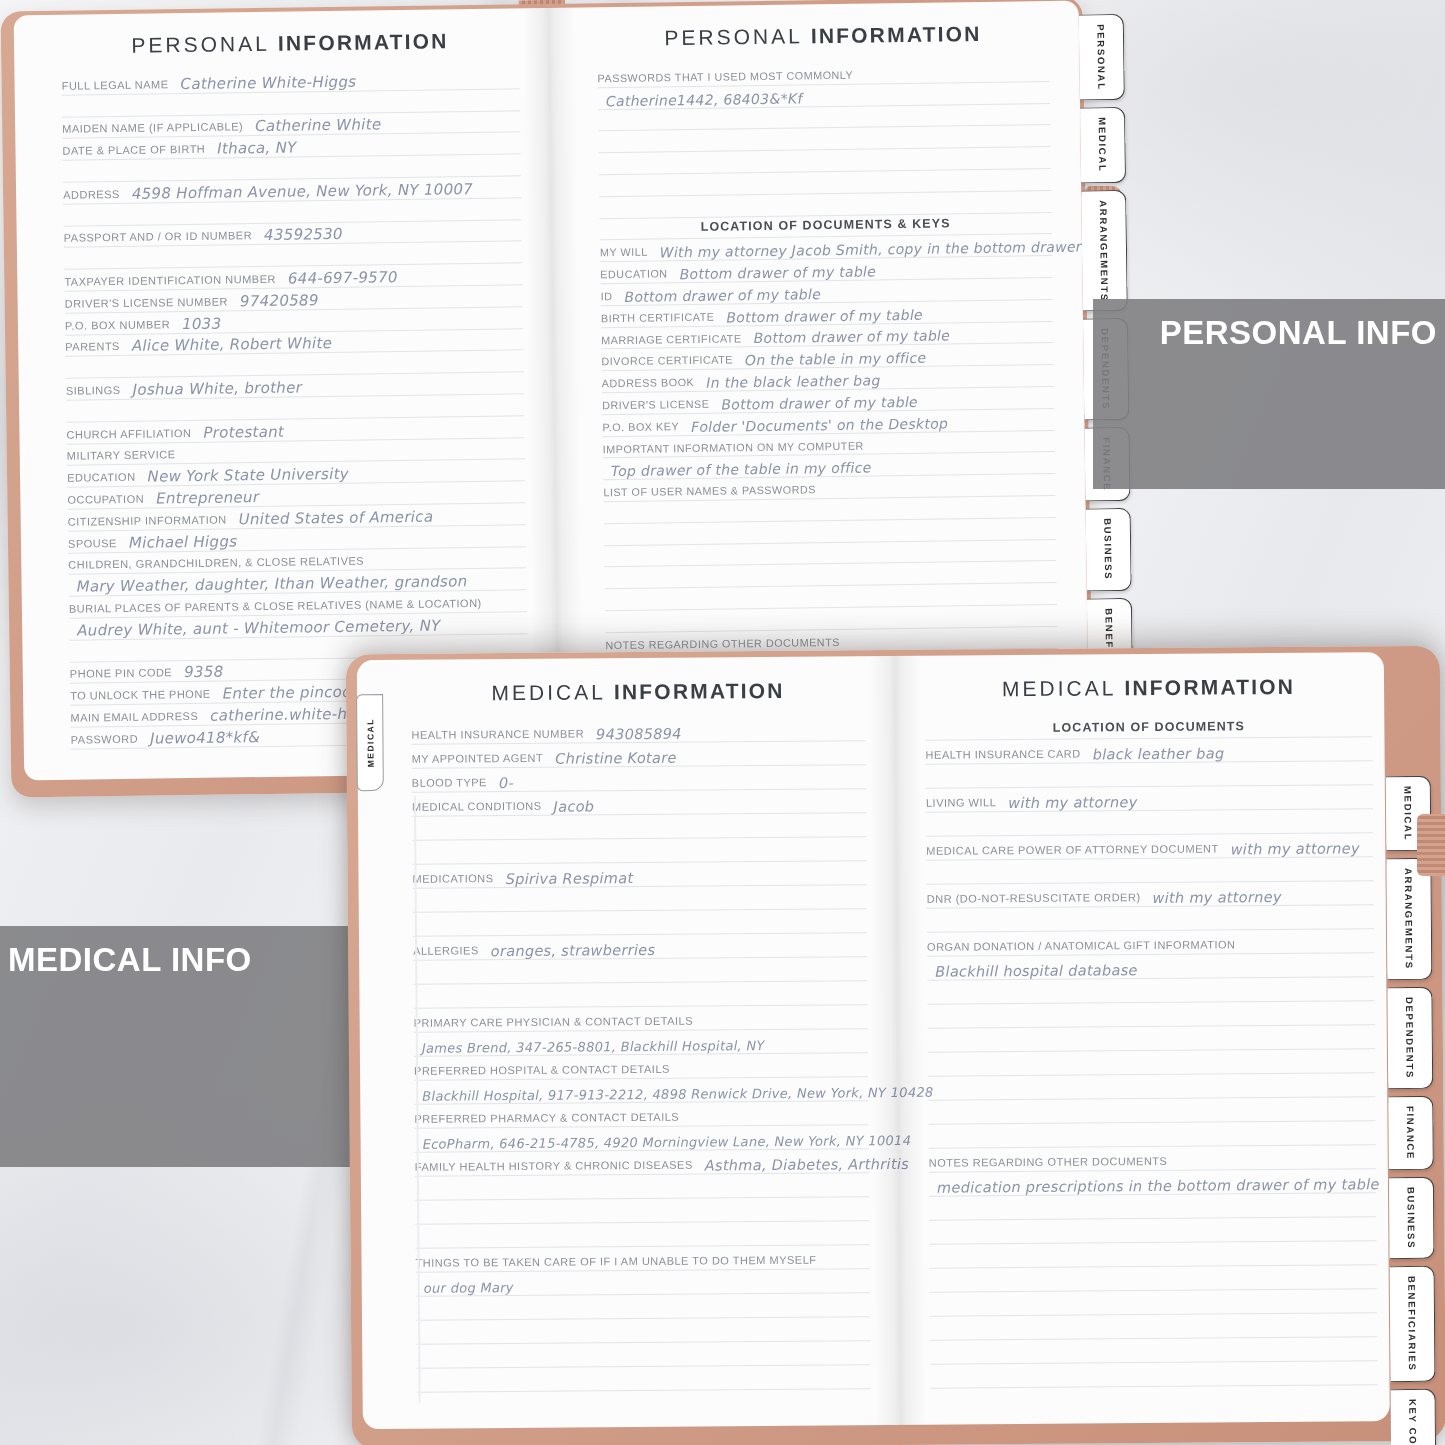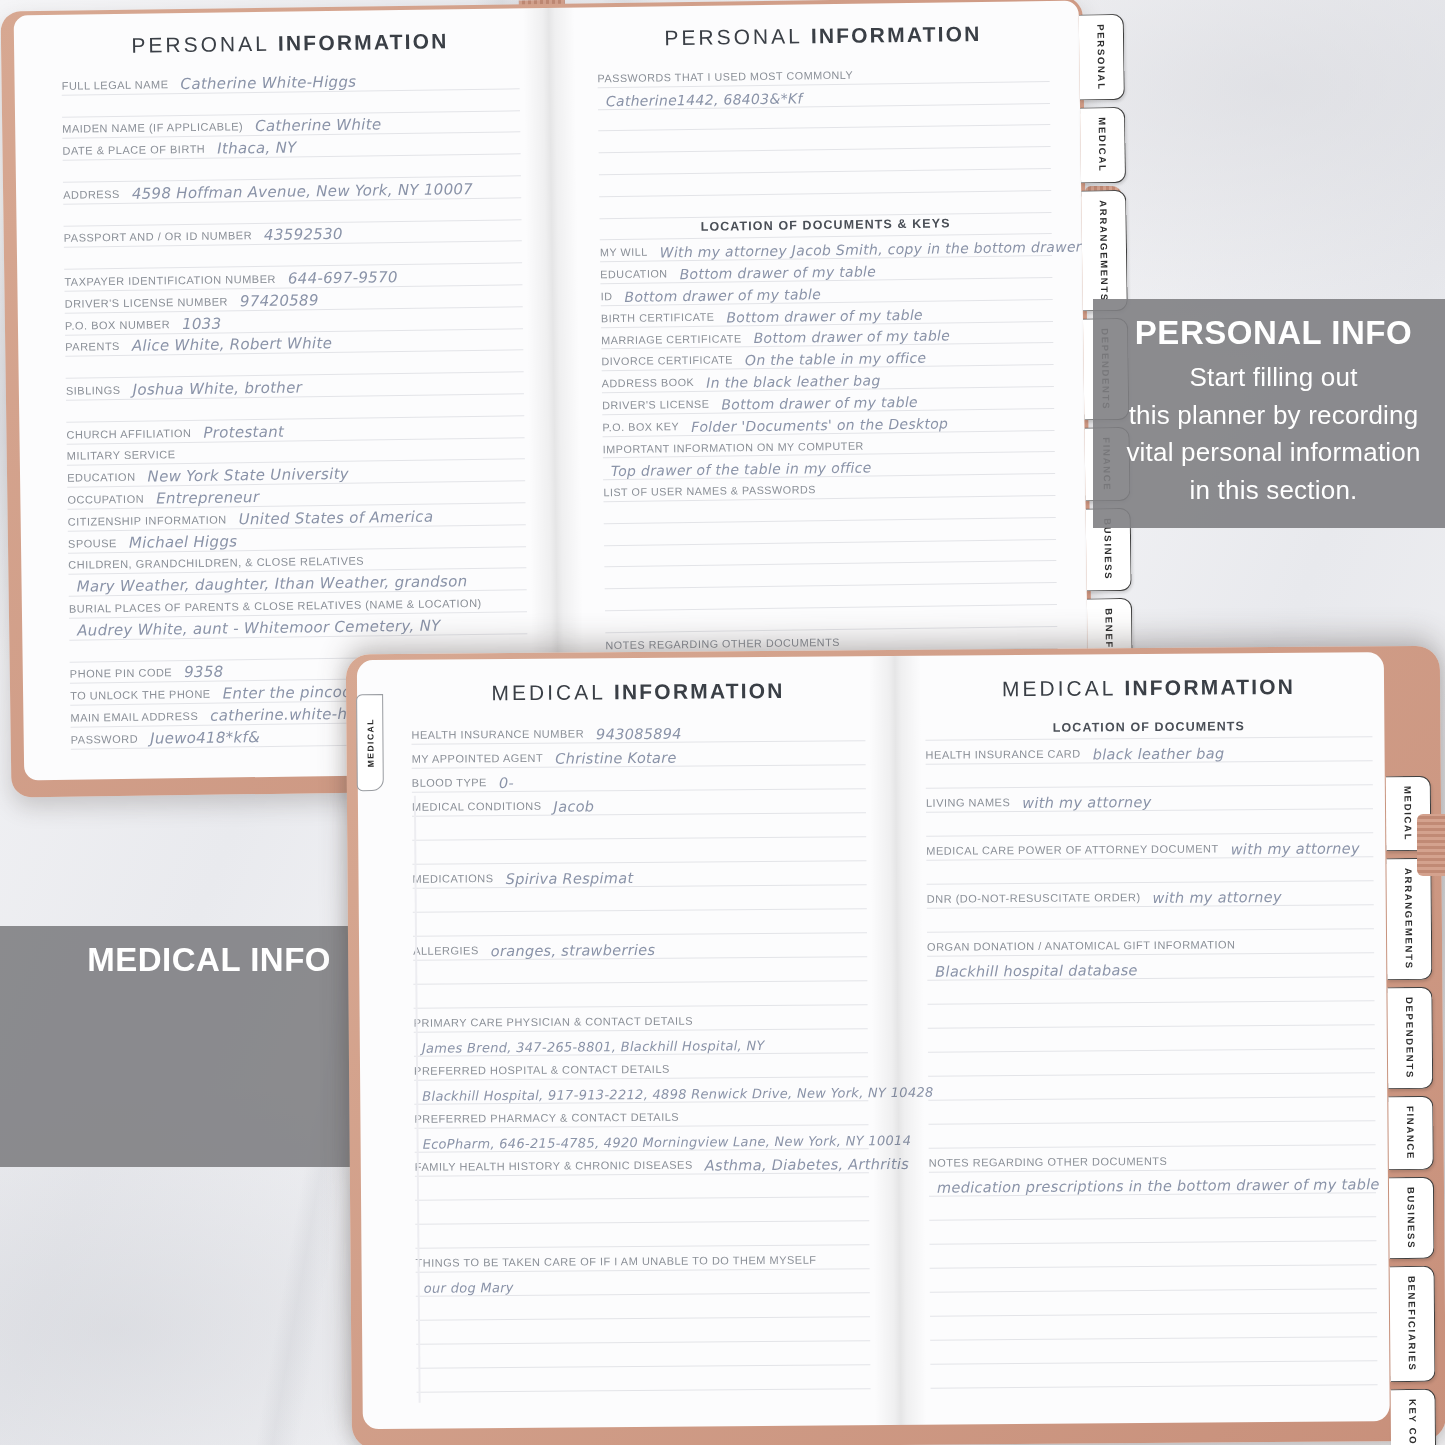--- a/index.html
+++ b/index.html
@@ -72,22 +72,22 @@
   .tab span{writing-mode:vertical-rl;font-size:9.5px;font-weight:700;letter-spacing:1.7px;color:#2d2d2d;}
 
   .tab-left{position:absolute;left:-1px;top:34px;width:27px;height:97px;background:#fff;
        border:1.2px solid #999ca1;border-radius:6px 0 12px 6px;display:flex;align-items:center;
        justify-content:center;z-index:4;}
   .tab-left span{writing-mode:vertical-rl;transform:rotate(180deg);font-size:8.5px;font-weight:700;
        letter-spacing:1.5px;color:#2d2d2d;}
   .divider-edge{position:absolute;left:56px;top:136px;bottom:26px;width:1.5px;background:#ededf1;z-index:1;}
 
   .overlay{position:absolute;background:rgba(128,128,131,.9);color:var(--overlay_text,#fff);}
-  .ov-personal{left:1093px;top:299px;width:352px;height:229px;z-index:4;padding:15px 8px 0 17px;text-align:center;}
-  .ov-medical{left:0;top:926px;width:353px;height:241px;z-index:3;padding:15px 22px 7px 8px;text-align:right;}
+  .ov-personal{left:1093px;top:299px;width:352px;height:190px;z-index:4;padding:15px 8px 0 17px;text-align:right;}
+  .ov-medical{left:0;top:926px;width:353px;height:241px;z-index:3;padding:15px 22px 7px 8px;text-align:left;}
   .ov-title{font-size:33px;font-weight:700;letter-spacing:.5px;line-height:1.15;}
   .ov-body{font-size:26px;line-height:1.45;letter-spacing:.2px;white-space:pre-line;margin-top:7px;font-weight:400;}
 
   .loop{position:absolute;background:repeating-linear-gradient(90deg,#d4a28e 0 3px,#c18a75 3px 6px);z-index:1;}
   .loop-top{left:519px;top:0;width:46px;height:24px;border-radius:0 0 10px 10px;transform:rotate(-1deg);}
   .loop-pen{left:1085px;top:186px;width:37px;height:79px;border-radius:6px 10px 10px 6px;
             box-shadow:0 2px 4px rgba(0,0,0,.18);}
   .loop-band{left:1417px;top:814px;width:28px;height:62px;border-radius:6px 0 0 6px;z-index:6;
             background:repeating-linear-gradient(0deg,#d4a28e 0 3px,#c18a75 3px 6px);position:absolute;}
 </style>
@@ -303,24 +303,20 @@
         </div>
         <div class="tab">
           <span>BENEFICIARIES</span>
         </div>
       </div>
   </div>
 </div>
 
 <div class="overlay ov-personal">
   <div class="ov-title">PERSONAL INFO</div>
-  <div class="ov-body">Start filling out
-this planner by recording
-vital personal information
-in this section.</div>
 </div>
 
 <div class="overlay ov-medical">
   <div class="ov-title">MEDICAL INFO</div>
 </div>
 
 <div class="nb nb-bot">
   <div class="cover"></div>
   <div class="pages">
     <div class="spine"></div>
@@ -406,21 +402,21 @@
       <div class="rows">
           <div class="row section">
             <span class="sec">LOCATION OF DOCUMENTS</span>
           </div>
           <div class="row inline">
             <span class="lbl">HEALTH INSURANCE CARD</span>
             <span class="hw">black leather bag</span>
           </div>
           <div class="row blank"></div>
           <div class="row inline">
-            <span class="lbl">LIVING NAMES</span>
+            <span class="lbl">LIVING WILL</span>
             <span class="hw">with my attorney</span>
           </div>
           <div class="row blank"></div>
           <div class="row inline">
             <span class="lbl">MEDICAL CARE POWER OF ATTORNEY DOCUMENT</span>
             <span class="hw">with my attorney</span>
           </div>
           <div class="row blank"></div>
           <div class="row inline">
             <span class="lbl">DNR (DO-NOT-RESUSCITATE ORDER)</span>

